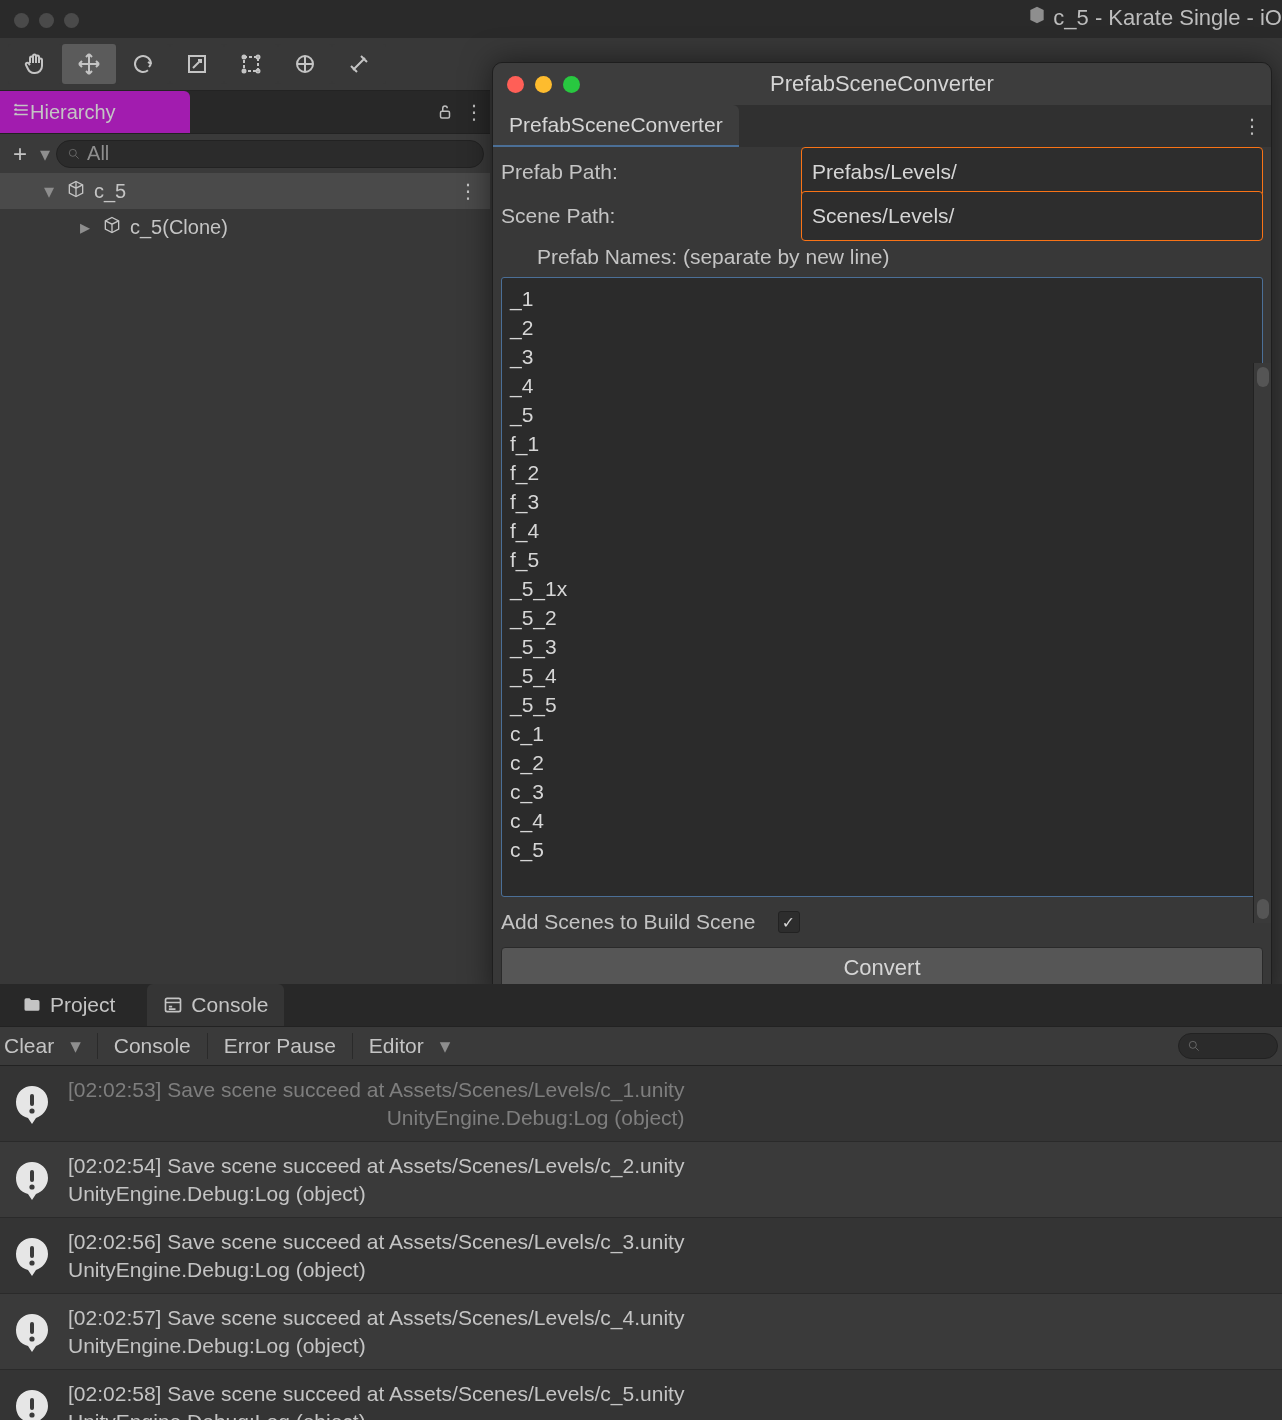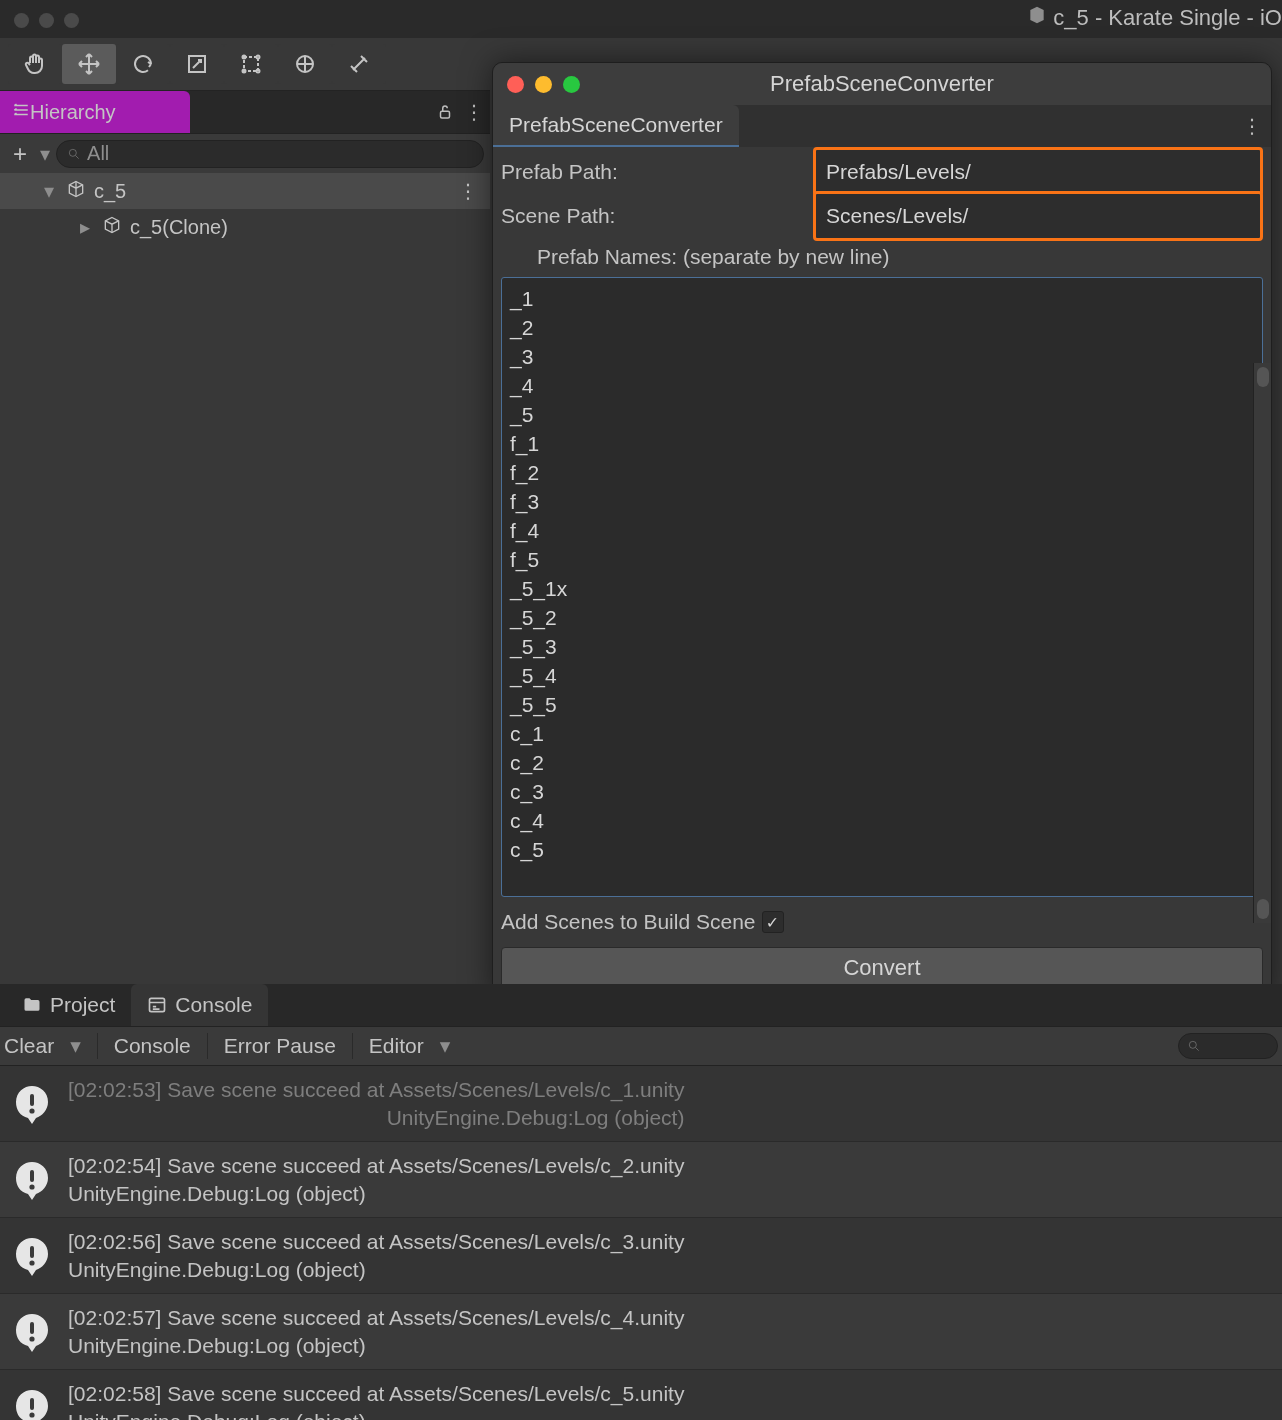--- a/index.html
+++ b/index.html
@@ -80,41 +80,41 @@
   }
   .conv-titlebar .traffic{display:flex;gap:11px;}
   .dot-r{width:17px;height:17px;border-radius:50%;background:#ff5f57;}
   .dot-y{width:17px;height:17px;border-radius:50%;background:#febc2e;}
   .dot-g{width:17px;height:17px;border-radius:50%;background:#28c840;}
   .conv-title{position:absolute;left:0;right:0;text-align:center;color:#d5d5d5;font-size:22px;font-weight:500;}
   .conv-tabstrip{display:flex;align-items:center;height:42px;background:#303030;padding:0 0;}
   .conv-tab{background:#3d3d3d;height:42px;display:flex;align-items:center;padding:0 16px;border-bottom:2px solid #4b6f97;color:#d5d5d5;font-size:21px;border-top-right-radius:6px;}
   .conv-tabstrip .spacer{flex:1;}
   .conv-body{padding:6px 8px 10px 8px;display:flex;flex-direction:column;gap:6px;}
-  .field-row{display:flex;align-items:center;height:38px;gap:12px;}
+  .field-row{display:flex;align-items:center;height:38px;}
   .field-row .lbl{width:300px;color:#c4c4c4;font-size:21px;}
-  .field-row .inp{flex:1;background:#2d2d2d;border:3px solid #f97316;border-radius:4px;height:50px;display:flex;align-items:center;padding:0 10px;color:#d6d6d6;font-size:21px;}
+  .field-row .inp{flex:1;background:#2d2d2d;border:1px solid #f97316;border-radius:4px;height:50px;display:flex;align-items:center;padding:0 10px;color:#d6d6d6;font-size:21px;}
   .label-line{color:#c4c4c4;font-size:21px;padding:4px 0 2px 0;margin-left:36px;}
   .prefab-text{
     background:#2b2b2b;border:1px solid #4b6f97;border-radius:3px;
     min-height:620px;
     padding:6px 8px;
     color:#d6d6d6;
     font-size:21px;
     line-height:29px;
     white-space:pre;
     font-family:inherit;
   }
-  .check-row{display:flex;align-items:center;gap:6px;height:38px;color:#c4c4c4;font-size:21px;}
+  .check-row{display:flex;align-items:center;gap:22px;height:38px;color:#c4c4c4;font-size:21px;}
   .check-row .chk{width:22px;height:22px;background:#2d2d2d;border:1px solid #222;border-radius:3px;display:flex;align-items:center;justify-content:center;color:#d5d5d5;font-size:16px;}
   .convert-btn{height:42px;background:#565656;border:1px solid #2a2a2a;border-radius:4px;color:#d5d5d5;font-size:22px;display:flex;align-items:center;justify-content:center;}
 
   
   .bottom-tabs{
-    position:absolute; left:0; top:984px; right:0; display:flex; align-items:flex-end; gap:0; background:#282828; height:42px; padding-left:6px;
+    position:absolute; left:0; top:984px; right:0; display:flex; align-items:flex-end; gap:16px; background:#282828; height:42px; padding-left:6px;
   }
   .btab{display:flex;align-items:center;gap:8px;height:42px;padding:0 16px;color:#c4c4c4;font-size:21px;}
   .btab.active{background:#353535;border-top-left-radius:6px;border-top-right-radius:6px;}
   .folder-icon,.console-icon{width:20px;height:20px;}
 
   
   .console-toolbar{
     position:absolute; left:0; top:1026px; right:0; height:40px; background:#3a3a3a;
     display:flex; align-items:center; gap:16px; padding:0 4px; color:#c4c4c4; font-size:21px;
     border-top:1px solid #222; border-bottom:1px solid #222;

